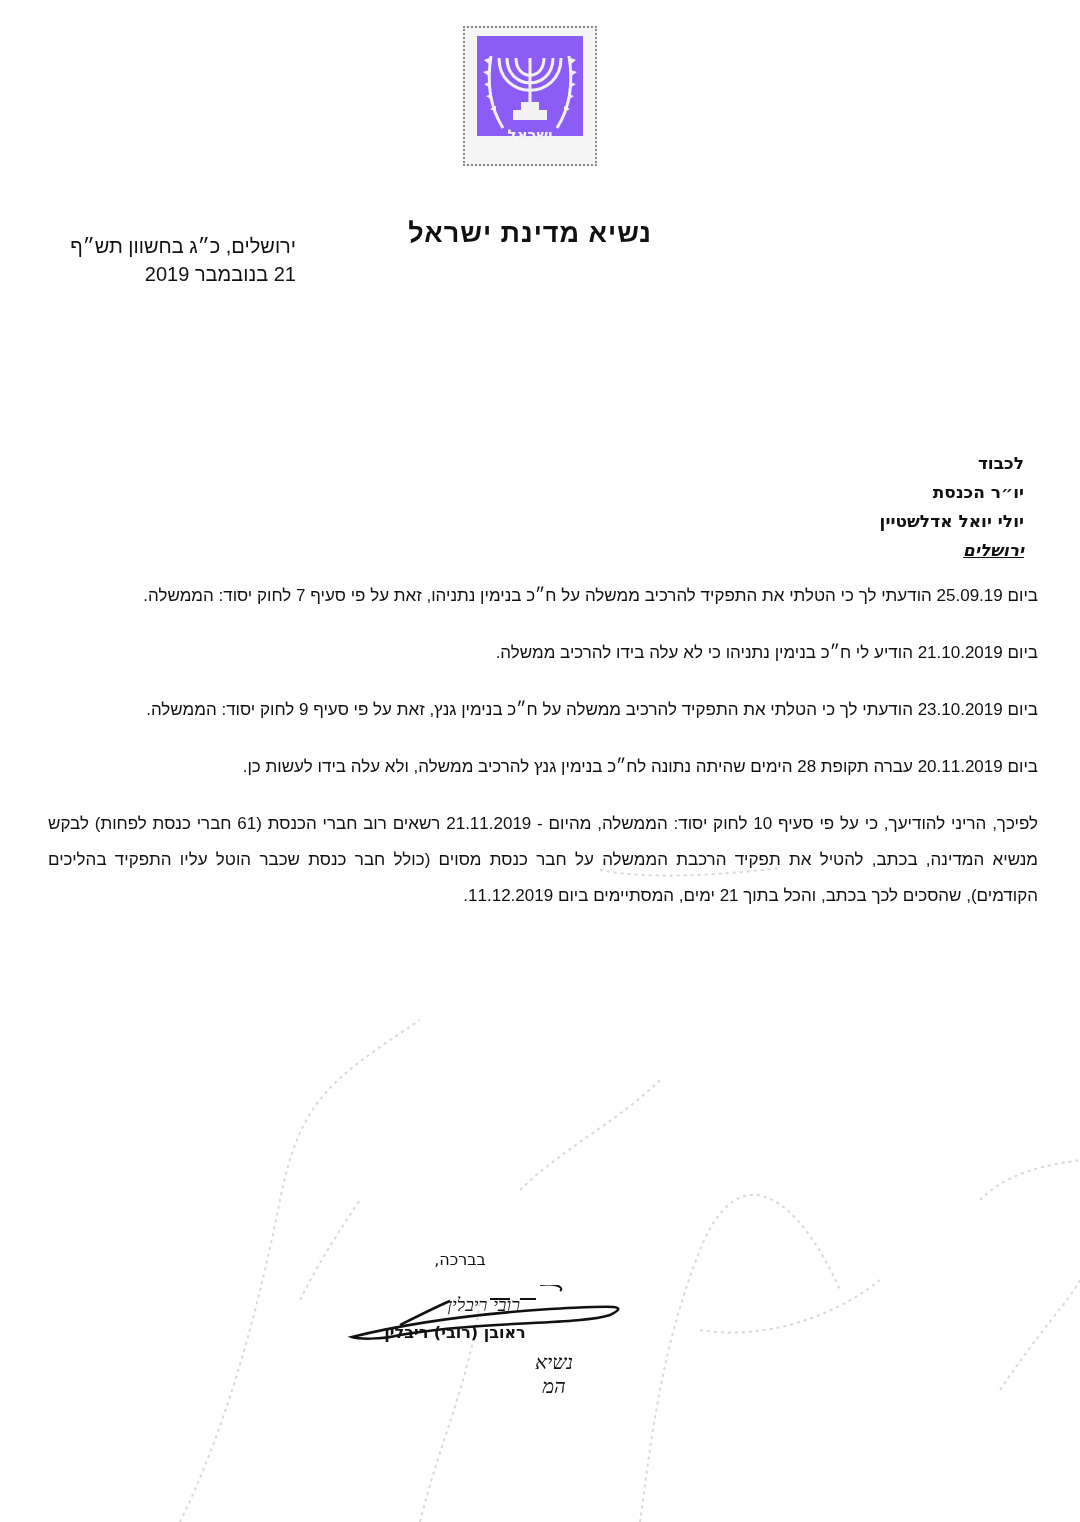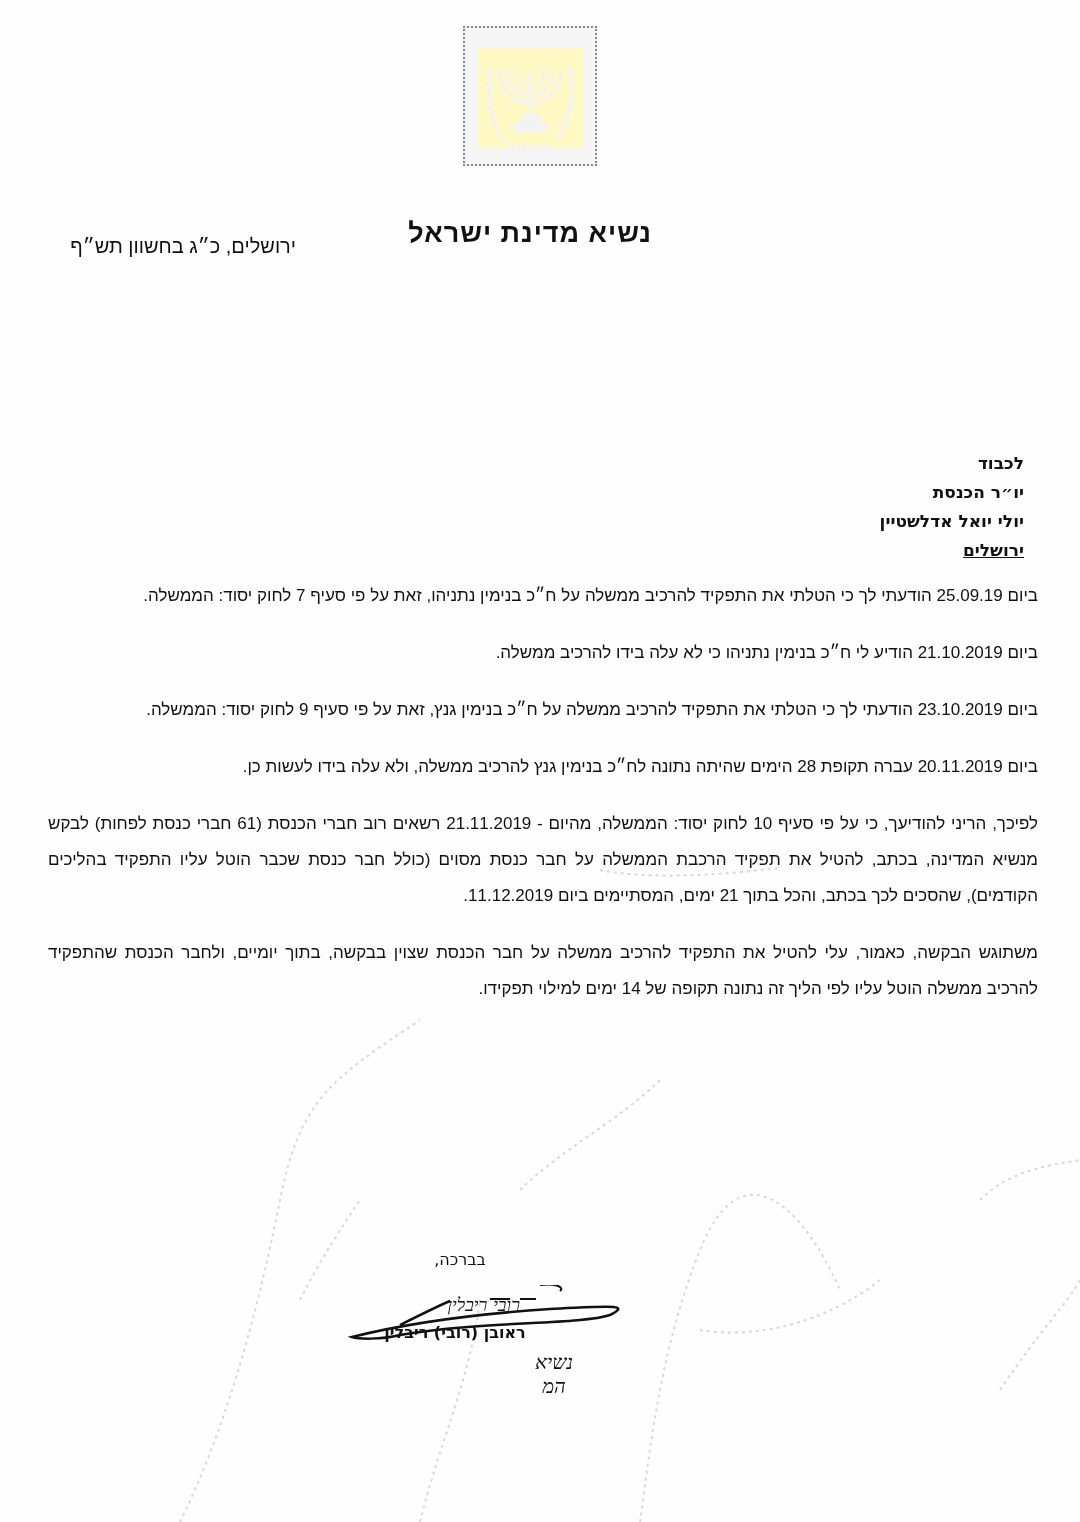--- a/index.html
+++ b/index.html
@@ -9,40 +9,40 @@
     font-family: "DejaVu Sans", sans-serif;
     color: #111;
   }
   .paper { position: absolute; inset: 0; background: #fefefe; }
   .faint-lines { position: absolute; inset: 0; pointer-events: none; }
   .emblem {
     position: absolute; left: 463px; top: 26px; width: 134px; height: 140px;
     border: 2px dotted #888; box-sizing: border-box; background: #f5f5f5;
   }
   .emblem-inner {
-    position: absolute; left: 12px; top: 20px; width: 106px; height: 100px;
-    background: #fef9c3;
+    position: absolute; left: 12px; top: 8px; width: 106px; height: 100px;
+    background: #8b5cf6;
   }
   .heading {
     position: absolute; right: 428px; top: 218px;
     direction: rtl; font-family: Liberation Sans, sans-serif;
     font-weight: bold; font-size: 27px; letter-spacing: 1px;
   }
   .date-block {
     position: absolute; left: 46px; top: 232px; width: 250px;
     direction: rtl; text-align: right;
     font-family: "Liberation Sans", sans-serif; font-size: 20px; line-height: 28px;
   }
   .recipient {
     position: absolute; right: 56px; top: 409px;
     direction: rtl; text-align: right;
     font-family: "DejaVu Sans", sans-serif; font-weight: bold;
     font-size: 17px; line-height: 29px; margin-top: 40px;
   }
-  .recipient .underline { text-decoration: underline; }
+  .recipient .underline { text-decoration: underline; font-style: italic; }
   .body {
     position: absolute; left: 48px; right: 42px; top: 578px;
     direction: rtl; text-align: right;
     font-family: "Liberation Sans", sans-serif; font-size: 17px; line-height: 36px;
   }
   .body p { margin: 0 0 21px 0; text-align: justify; text-align-last: right; }
   .closing {
     position: absolute; left: 330px; top: 1250px; width: 250px;
     direction: rtl; text-align: center;
   }
@@ -95,36 +95,36 @@
         </g>
         <text x="53" y="104" fill="#f2f2f2" font-size="15" font-weight="bold" text-anchor="middle" font-family="DejaVu Sans, sans-serif" direction="rtl">ישראל</text>
       </svg>
     </div>
   </div>
 
   <div class="heading">נשיא מדינת ישראל</div>
 
   <div class="date-block">
     <div>ירושלים, כ״ג בחשוון תש״ף</div>
+    <div>21 בנובמבר 2019</div>
   </div>
 
   <div class="recipient">
     <div>לכבוד</div>
     <div>יו״ר הכנסת</div>
     <div>יולי יואל אדלשטיין</div>
     <div class="underline">ירושלים</div>
   </div>
 
   <div class="body">
     <p>ביום 25.09.19 הודעתי לך כי הטלתי את התפקיד להרכיב ממשלה על ח״כ בנימין נתניהו, זאת על פי סעיף 7 לחוק יסוד: הממשלה.</p>
     <p>ביום 21.10.2019 הודיע לי ח״כ בנימין נתניהו כי לא עלה בידו להרכיב ממשלה.</p>
     <p>ביום 23.10.2019 הודעתי לך כי הטלתי את התפקיד להרכיב ממשלה על ח״כ בנימין גנץ, זאת על פי סעיף 9 לחוק יסוד: הממשלה.</p>
     <p>ביום 20.11.2019 עברה תקופת 28 הימים שהיתה נתונה לח״כ בנימין גנץ להרכיב ממשלה, ולא עלה בידו לעשות כן.</p>
     <p>לפיכך, הריני להודיעך, כי על פי סעיף 10 לחוק יסוד: הממשלה, מהיום - 21.11.2019 רשאים רוב חברי הכנסת (61 חברי כנסת לפחות) לבקש מנשיא המדינה, בכתב, להטיל את תפקיד הרכבת הממשלה על חבר כנסת מסוים (כולל חבר כנסת שכבר הוטל עליו התפקיד בהליכים הקודמים), שהסכים לכך בכתב, והכל בתוך 21 ימים, המסתיימים ביום 11.12.2019.</p>
-    <p>משתוגש הבקשה, כאמור, עלי להטיל את התפקיד להרכיב ממשלה על חבר הכנסת שצוין בבקשה, בתוך יומיים, ולחבר הכנסת שהתפקיד להרכיב ממשלה הוטל עליו לפי הליך זה נתונה תקופה של 14 ימים למילוי תפקידו.</p>
   </div>
 
   <div class="closing">
     <div class="greeting">בברכה,</div>
     <svg class="signature-line" viewBox="0 0 290 60">
       <path d="M200 0 C 215 -2, 225 2, 220 6 M180 14 L 196 14 M150 14 L 170 14" stroke="#111" stroke-width="2" fill="none"></path>
       <path d="M12 52 C 60 40, 120 30, 210 24 C 260 22, 295 18, 270 30 C 240 40, 140 36, 60 50 C 40 55, 18 54, 12 52 Z M60 40 C 80 30, 100 20, 110 16" stroke="#111" stroke-width="2.5" fill="none"></path>
     </svg>
     <div style="position:absolute; right:60px; top:32px; font-family:'DejaVu Serif', serif; font-style:italic; font-size:18px; direction:rtl;margin-top:12px;">רובי ריבלין</div>
     <div class="signer-name">ראובן (רובי) ריבלין</div>

